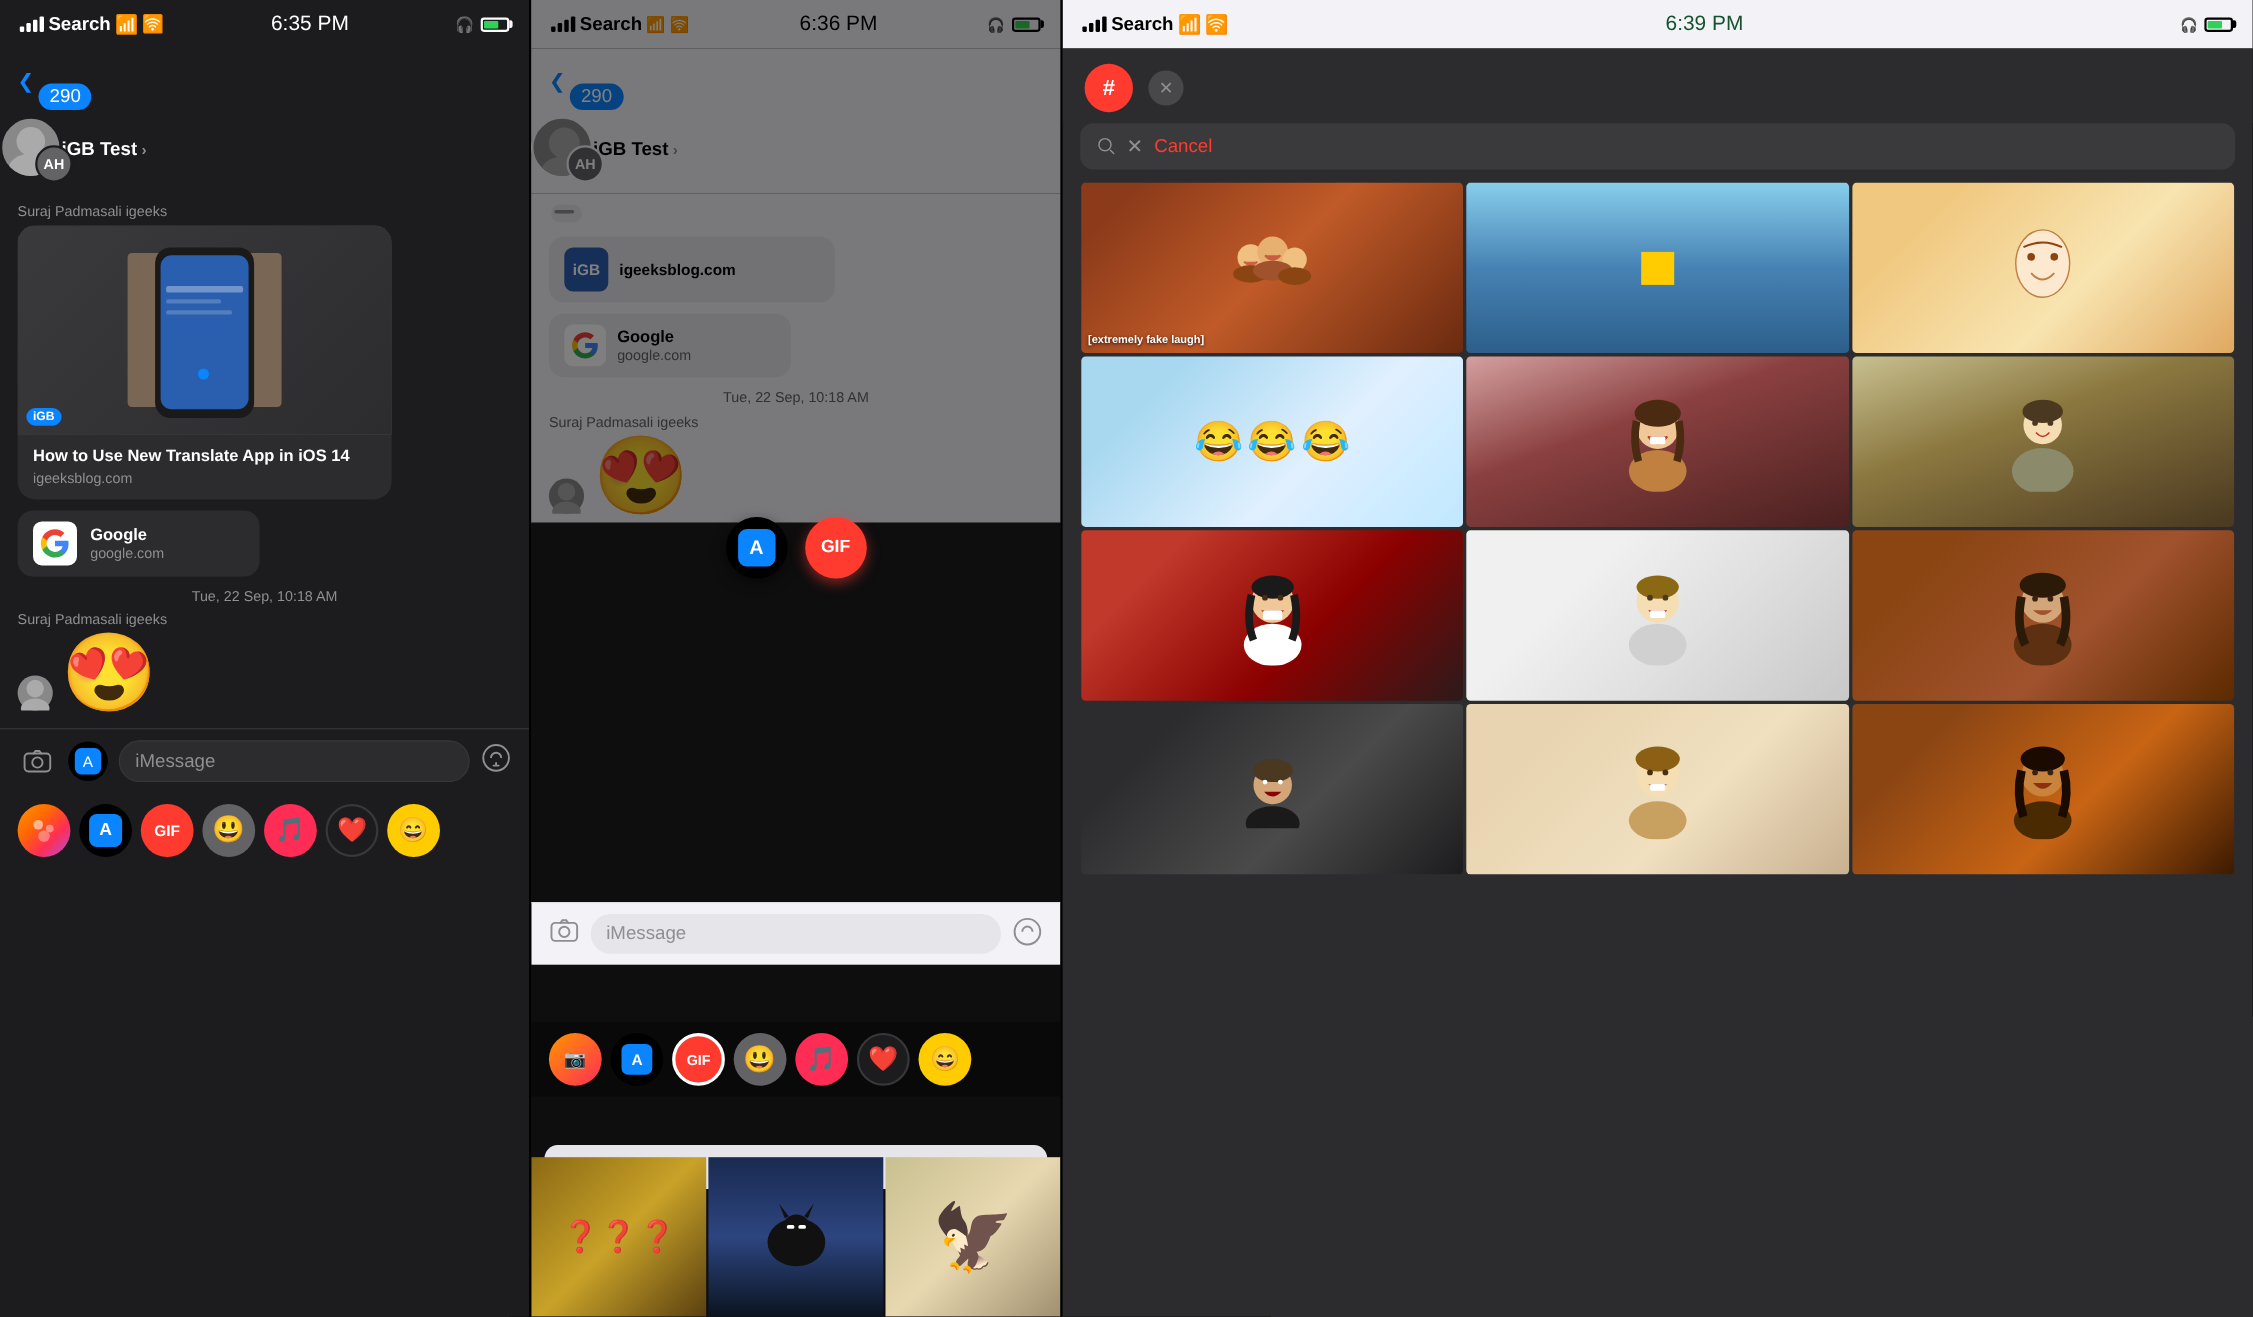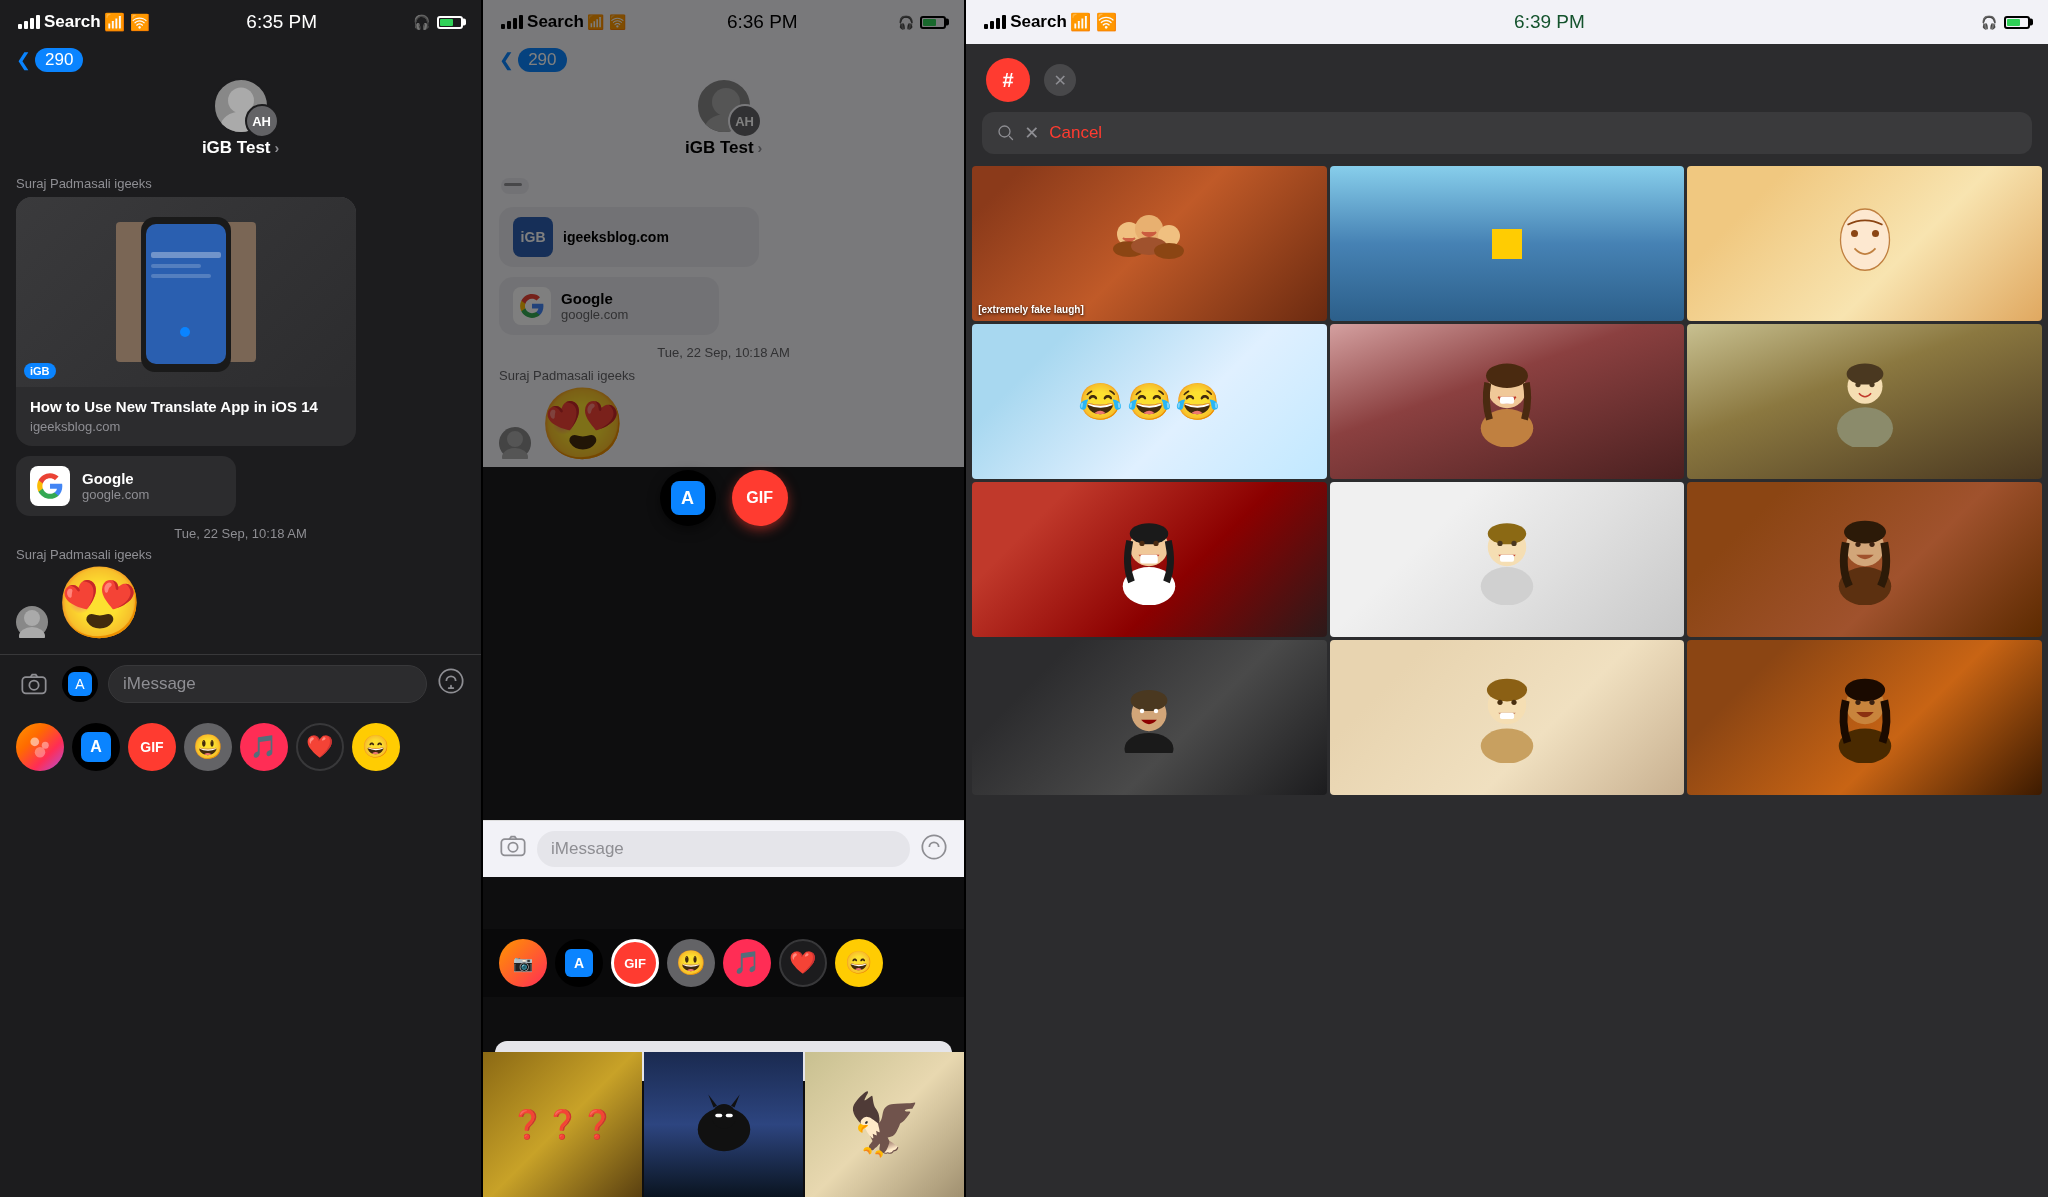--- a/index.html
+++ b/index.html
@@ -49,26 +49,27 @@
       align-items: center;
       gap: 4px;
     }
     .back-count {
       background: #0a84ff;
       color: #fff;
       border-radius: 12px;
       padding: 2px 10px;
       font-size: 17px;
       font-weight: 500;
+      margin-top: 28px;
     }
 
     
     .chat-header {
       display: flex;
-      flex-direction: column;
+      flex-direction: row;
       align-items: center;
       padding: 6px 0 10px;
       position: relative;
     }
     .chat-header-avatars {
       display: flex;
       justify-content: center;
       position: relative;
       margin-bottom: 4px;
     }
@@ -729,21 +730,21 @@
 
     <div style="margin:0 16px 12px;background:#3a3a3c;border-radius:12px;padding:10px 16px;display:flex;align-items:center;gap:10px;">
       <svg viewBox="0 0 16 16" width="16" height="16" fill="none">
         <circle cx="6.5" cy="6.5" r="5.5" stroke="#8e8e93" stroke-width="1.3"></circle>
         <path d="M11.5 11.5l3 3" stroke="#8e8e93" stroke-width="1.3" stroke-linecap="round"></path>
       </svg>
       <div style="color:#8e8e93;font-size:18px;">✕</div>
       <div style="color:#ff3b30;font-size:17px;font-weight:500;">Cancel</div>
     </div>
 
-    <div style="display:grid;grid-template-columns:1fr 1fr 1fr;gap:3px;padding:0 6px;overflow:hidden;">
+    <div style="display:grid;grid-template-columns:1fr 1fr 1fr;gap:3px;padding:0 17px;overflow:hidden;">
 
       <div style="height:155px;background:linear-gradient(135deg,#8b3a1a 10%,#c05a28 50%,#6b2a10 100%);border-radius:4px;overflow:hidden;display:flex;align-items:center;justify-content:center;position:relative;">
         <svg viewBox="0 0 100 100" width="100" height="100">
           <circle cx="30" cy="40" r="12" fill="#f0c080"></circle>
           <circle cx="50" cy="35" r="14" fill="#e8b070"></circle>
           <circle cx="70" cy="42" r="11" fill="#f0c080"></circle>
           <ellipse cx="30" cy="55" rx="16" ry="8" fill="#8b4513"></ellipse>
           <ellipse cx="50" cy="52" rx="18" ry="9" fill="#a0522d"></ellipse>
           <ellipse cx="70" cy="57" rx="15" ry="8" fill="#8b4513"></ellipse>
 

